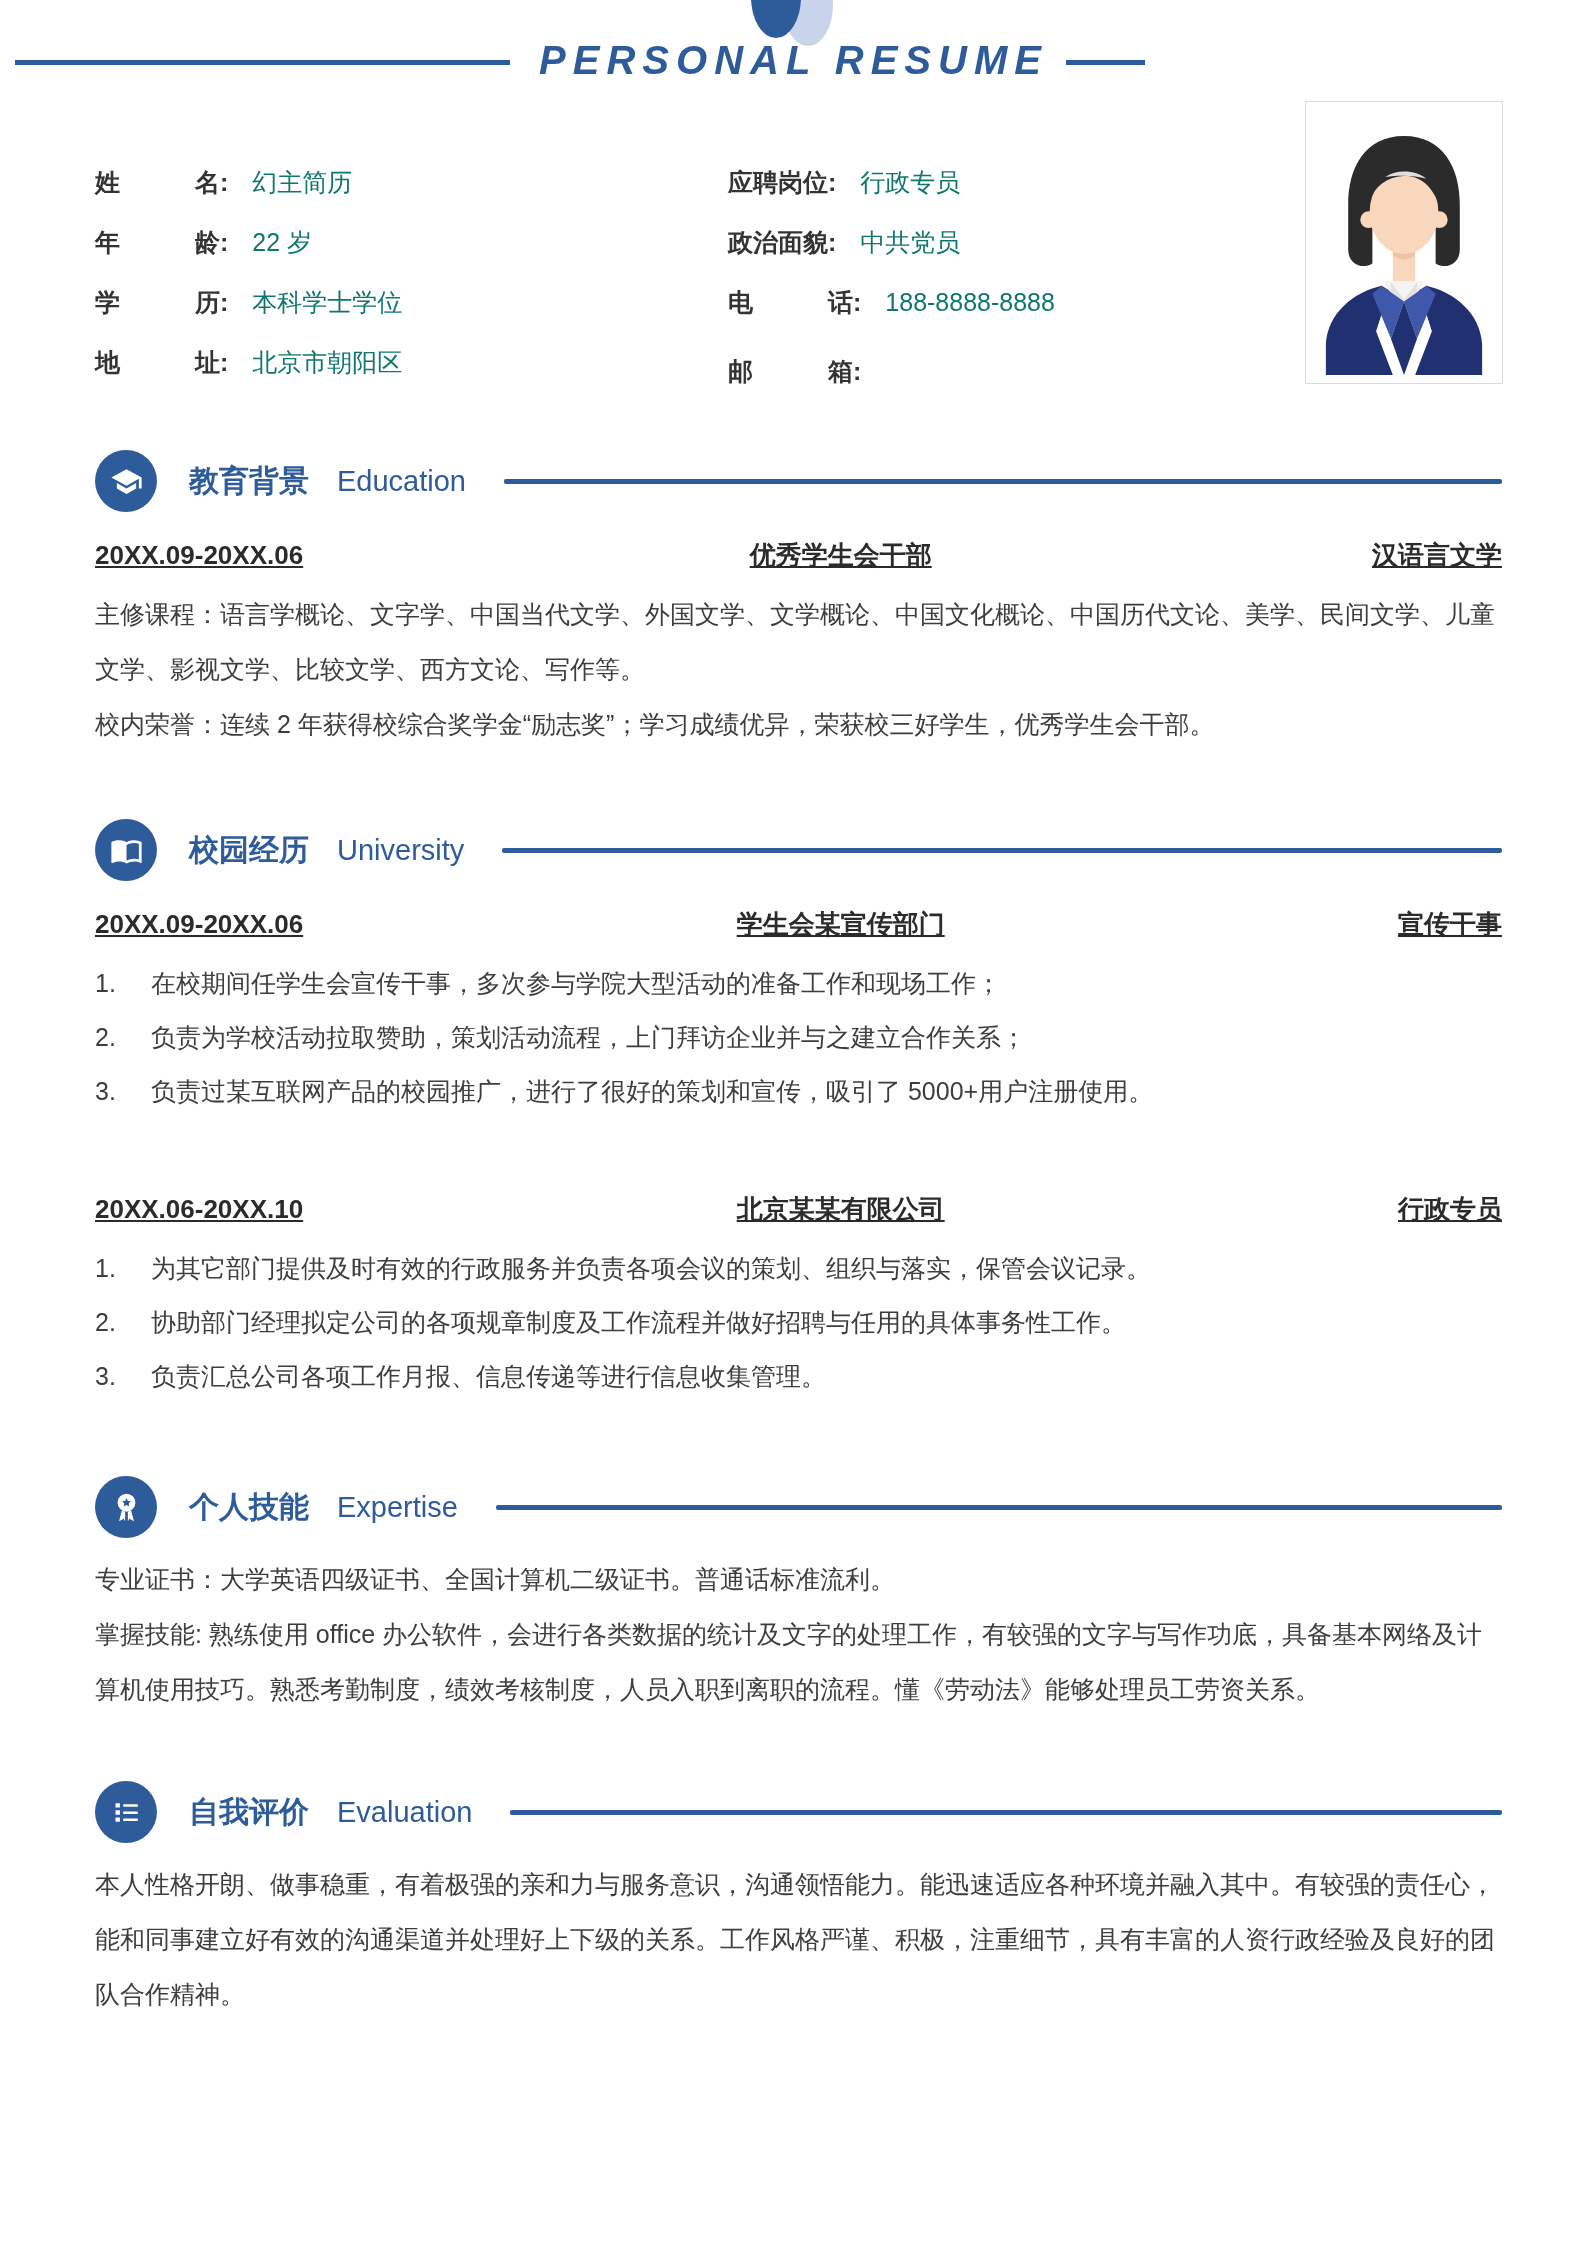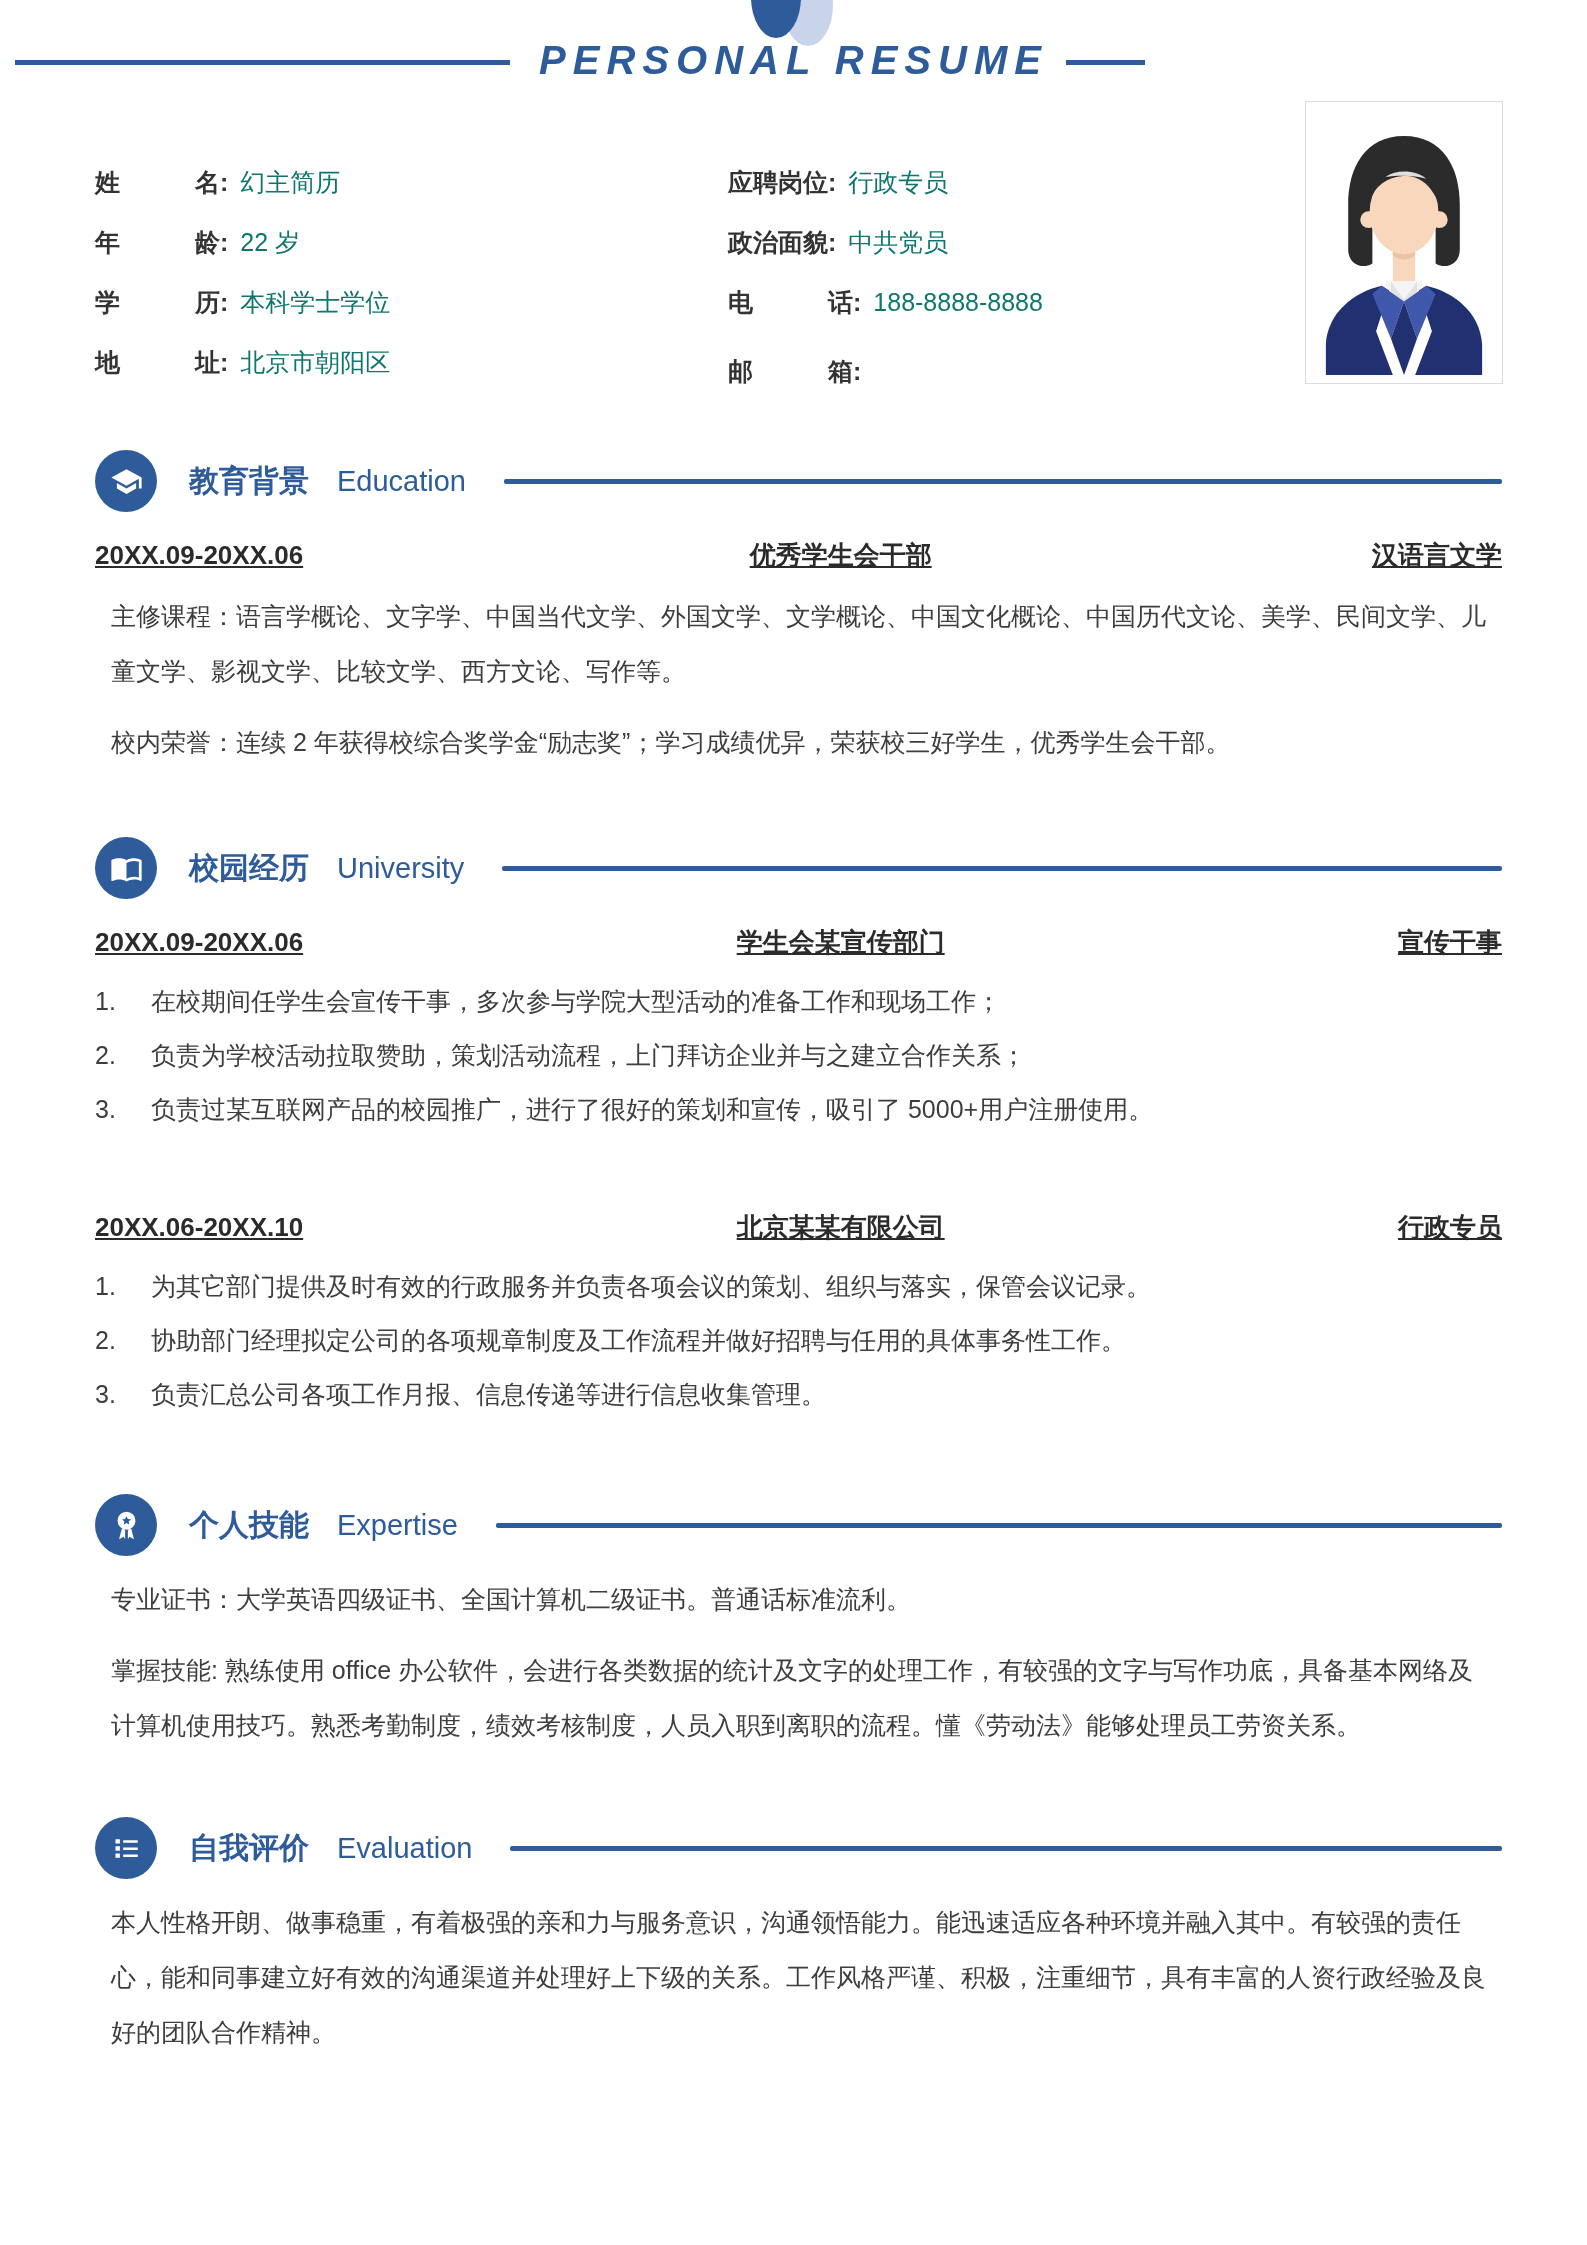--- a/index.html
+++ b/index.html
@@ -15,21 +15,21 @@
                font-size:40px; line-height:48px; font-style:italic; font-weight:bold;
                letter-spacing:7px; color:#2e5b99; }
   .hline-l { position:absolute; left:15px;  top:60px; width:495px; height:5px; background:#2e5b99; }
   .hline-r { position:absolute; left:1066px; top:60px; width:79px;  height:5px; background:#2e5b99; }
 
   
   .profile { position:relative; margin:40px 85px 0 95px; height:240px; }
   .cols { display:flex; }
   .col-left  { width:633px; }
   .col-right { width:560px; }
-  .field { display:flex; align-items:baseline; line-height:35px; margin-bottom:25px; font-size:25px; }
+  .field { display:flex; align-items:baseline; line-height:35px; margin-bottom:25px; font-size:25px;gap:12px; }
   .flabel { font-weight:bold; color:#333333; white-space:pre; }
   .fvalue { margin-left:12px; color:#0f766e; min-height:35px; }
 
   .photo { position:absolute; left:1305px; top:101px; width:198px; height:283px;
            border:1px solid #dcdcdc; background:#ffffff; padding:5px; z-index:3; }
   .photo svg { width:100%; height:100%; display:block; }
 
   
   .sec { margin-left:95px; margin-right:85px; }
   #sec-education  { margin-top:45px; }
@@ -45,21 +45,21 @@
   .t-zh { margin-left:32px; font-size:30px; font-weight:bold; color:#2e5b99; white-space:nowrap; }
   .t-en { margin-left:28px; font-size:29px; font-weight:normal; color:#2e5b99; white-space:nowrap; }
   .sec-line { flex:1; height:5px; background:#2e5b99; margin-left:38px; border-radius:2px; }
 
   .meta { display:flex; margin-top:26px; font-size:26px; font-weight:bold; color:#2b2b2b; line-height:35px;text-decoration:underline; }
   .m-date { width:33%; }
   .m-org  { width:40%; text-align:center; }
   .m-role { width:27%; text-align:right; }
 
   .body { margin-top:14px; font-size:25px; line-height:55px; color:#3d3d3d; }
-  .body p { margin:16px; }
+  .body p { margin:0; }
   .olist { margin-top:14px; }
   .oitem { display:flex; font-size:25px; line-height:54px; color:#3d3d3d; }
   .onum  { width:56px; flex:none; }
   .otext { flex:1; }
 </style>
 </head>
 <body>
 
 <div class="page">
 

